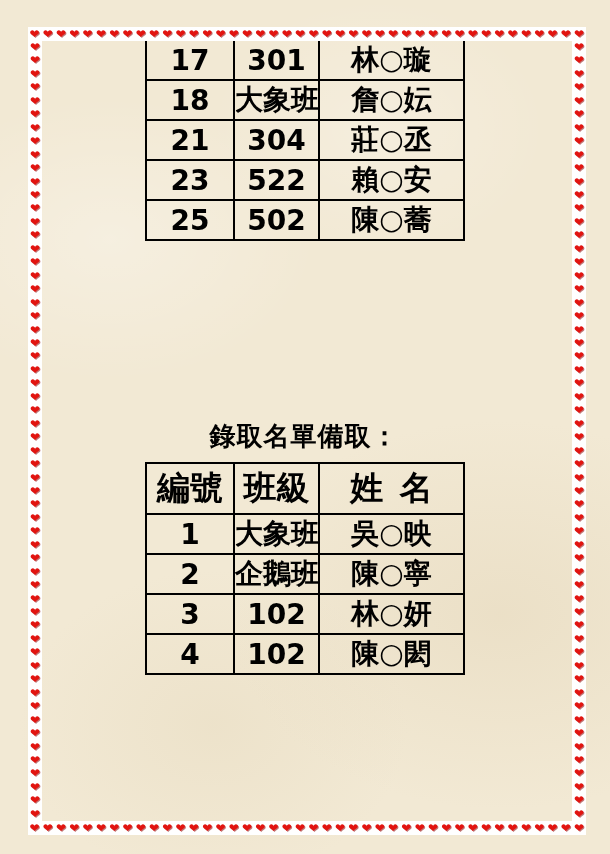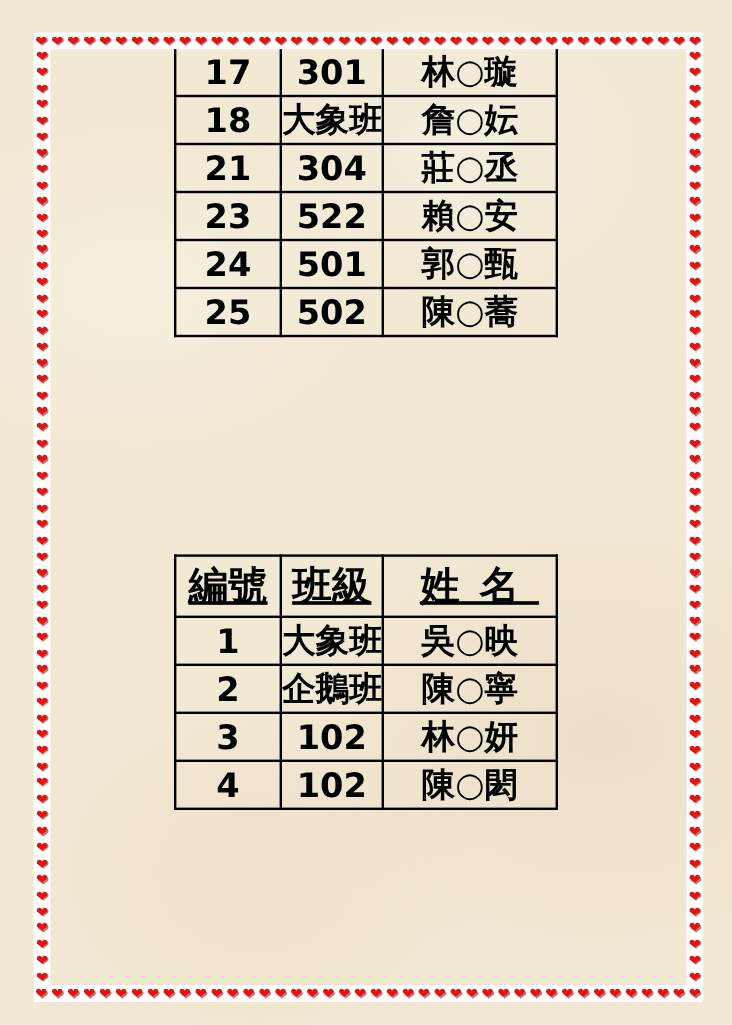--- a/index.html
+++ b/index.html
@@ -61,21 +61,21 @@
     font-weight: bold;
     padding: 0;
     font-size: 28px;
     overflow: hidden;
     white-space: nowrap;
   }
   .tbl1 { top: 41px; }
   .tbl1 td { height: 35px; }
   .tbl1 tr.first td { height: 31px; border-top: none; }
   .tbl2 { top: 462px; }
-  .tbl2 th { height: 51px; font-size: 33px; text-decoration: underline; }
+  .tbl2 th { height: 51px; font-size: 33px; }
   .tbl2 td { height: 35px; }
   .small-class { font-size: 17px; }
   th.spaced { letter-spacing: 0.5em; text-indent: 0.5em; }
 
   
   .title {
     position: absolute;
     left: 145px;
     top: 419px;
     width: 318px;
@@ -321,32 +321,28 @@
         <td>21</td>
         <td>304</td>
         <td>莊○丞</td>
       </tr>
       <tr>
         <td>23</td>
         <td>522</td>
         <td>賴○安</td>
       </tr>
       <tr>
-        <td>24</td>
-        <td>501</td>
-        <td>郭○甄</td>
-      </tr>
-      <tr>
         <td>25</td>
         <td>502</td>
         <td>陳○蕎</td>
       </tr>
     </tbody>
   </table>
 
+  <div class="title">錄取名單備取：</div>
 
   <table class="tbl tbl2">
     <colgroup>
         <col style="width:88px">
         <col style="width:85px">
         <col style="width:145px">
       </colgroup>
     <tbody>
       <tr>
         <th>編號</th>

